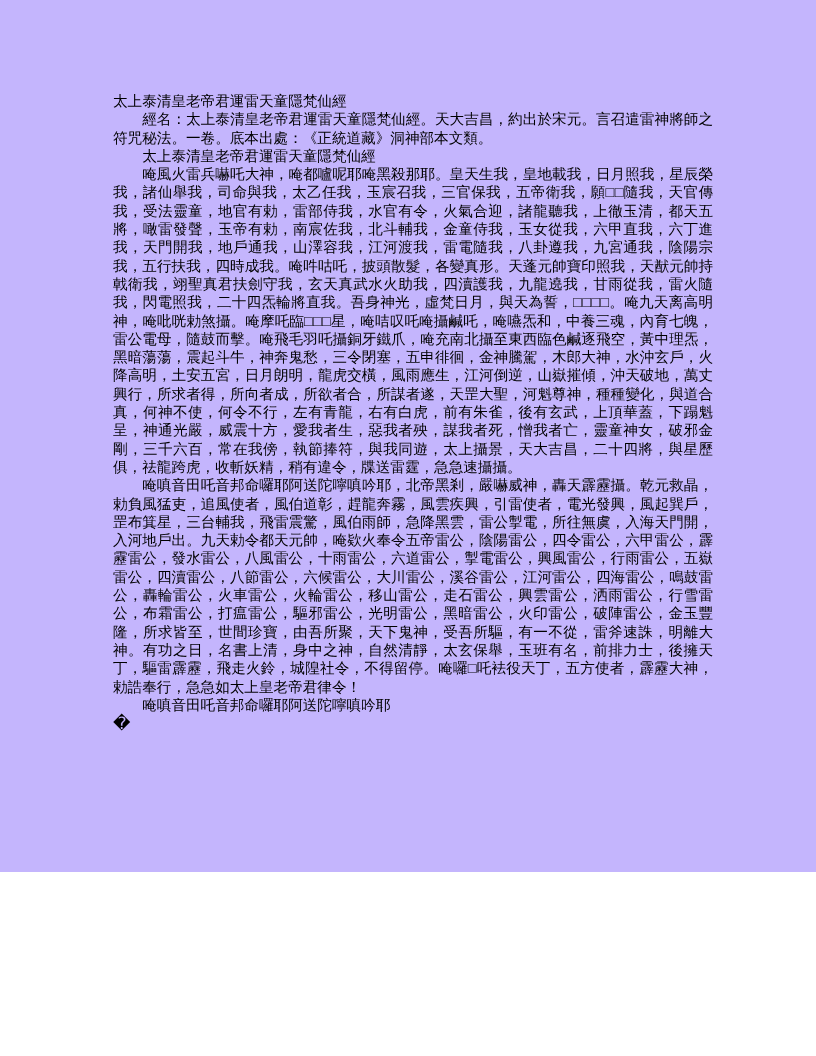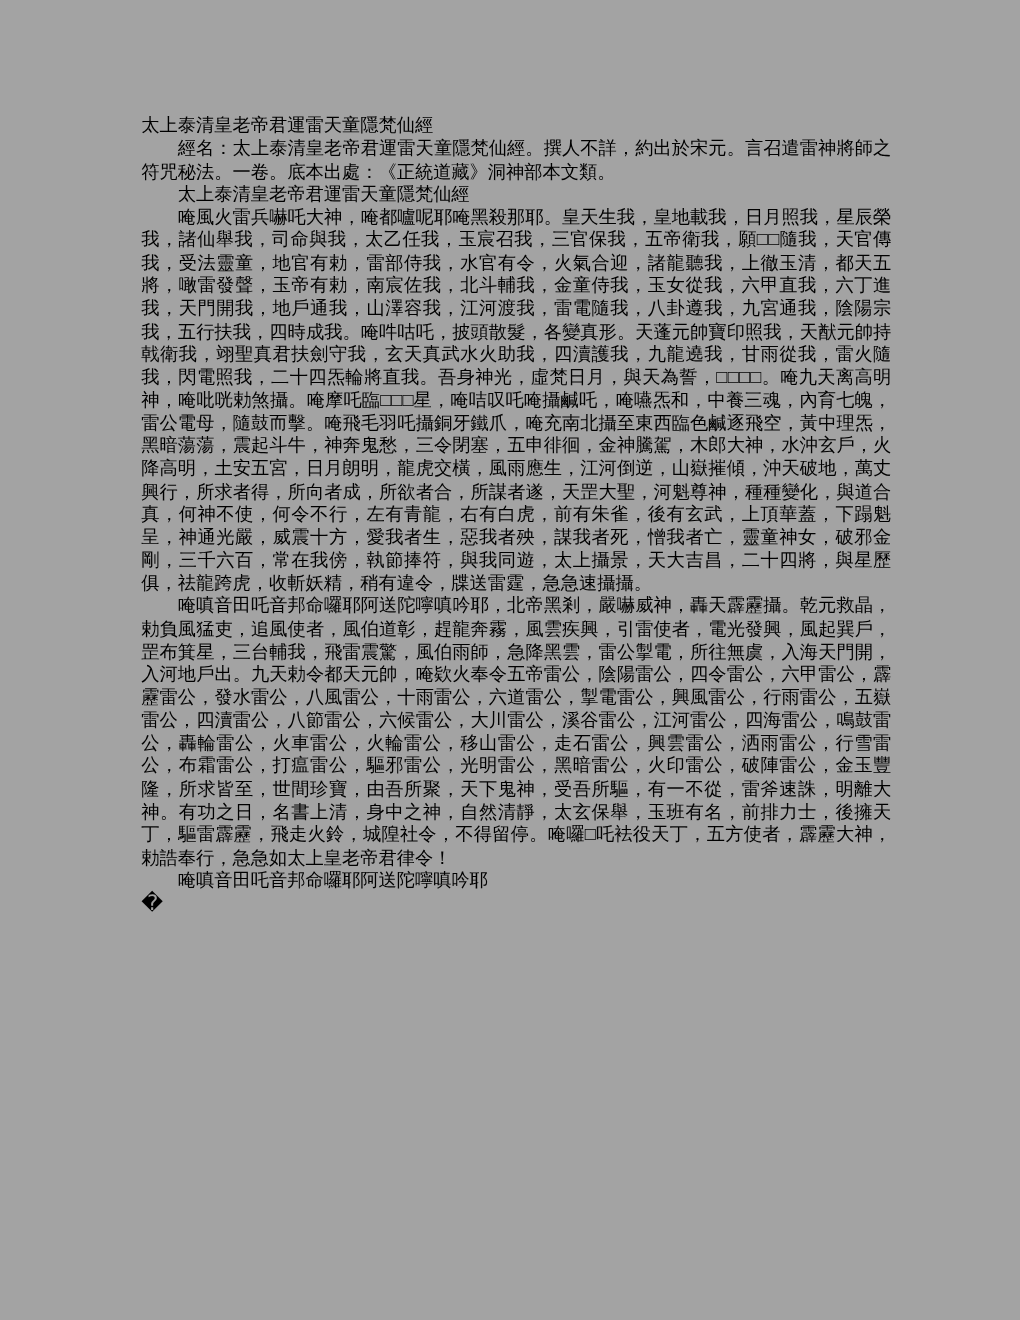--- a/index.html
+++ b/index.html
@@ -3,22 +3,22 @@
 <meta charset="utf-8">
 <style>
   html, body {
     margin: 0;
     padding: 0;
     background: #ffffff;
   }
   .page {
     position: relative;
     width: 816px;
-    height: 1056px;
-    background: #a3a3a3;
+    height: 872px;
+    background: #c4b5fd;
     overflow: hidden;
     font-family: "Liberation Serif", "DejaVu Serif", serif;
     color: #000000;
   }
   .text-block {
     position: absolute;
     left: 113px;
     top: 92px;
     width: 600px;
     font-size: 14.6px;
@@ -39,20 +39,20 @@
     font-family: "DejaVu Sans", sans-serif;
     text-align: left;
   }
 </style>
 </head>
 <body>
 
 <div class="page">
   <div class="text-block">
     <p>太上泰清皇老帝君運雷天童隱梵仙經</p>
-    <p class="indent">經名：太上泰清皇老帝君運雷天童隱梵仙經。撰人不詳，約出於宋元。言召遣雷神將師之符咒秘法。一卷。底本出處：《正統道藏》洞神部本文類。</p>
+    <p class="indent">經名：太上泰清皇老帝君運雷天童隱梵仙經。天大吉昌，約出於宋元。言召遣雷神將師之符咒秘法。一卷。底本出處：《正統道藏》洞神部本文類。</p>
     <p class="indent">太上泰清皇老帝君運雷天童隱梵仙經</p>
     <p class="indent">唵風火雷兵嚇吒大神，唵都嚧呢耶唵黑殺那耶。皇天生我，皇地載我，日月照我，星辰榮我，諸仙舉我，司命與我，太乙任我，玉宸召我，三官保我，五帝衛我，願□□隨我，天官傳我，受法靈童，地官有勅，雷部侍我，水官有令，火氣合迎，諸龍聽我，上徹玉清，都天五將，噉雷發聲，玉帝有勅，南宸佐我，北斗輔我，金童侍我，玉女從我，六甲直我，六丁進我，天門開我，地戶通我，山澤容我，江河渡我，雷電隨我，八卦遵我，九宮通我，陰陽宗我，五行扶我，四時成我。唵吽咕吒，披頭散髮，各變真形。天蓬元帥寶印照我，天猷元帥持戟衛我，翊聖真君扶劍守我，玄天真武水火助我，四瀆護我，九龍遶我，甘雨從我，雷火隨我，閃電照我，二十四炁輪將直我。吾身神光，虛梵日月，與天為誓，□□□□。唵九天离高明神，唵吡咣勅煞攝。唵摩吒臨□□□星，唵咭叹吒唵攝鹹吒，唵嚥炁和，中養三魂，內育七魄，雷公電母，隨鼓而擊。唵飛毛羽吒攝銅牙鐵爪，唵充南北攝至東西臨色鹹逐飛空，黃中理炁，黑暗蕩蕩，震起斗牛，神奔鬼愁，三令閉塞，五申徘徊，金神騰駕，木郎大神，水沖玄戶，火降高明，土安五宮，日月朗明，龍虎交橫，風雨應生，江河倒逆，山嶽摧傾，沖天破地，萬丈興行，所求者得，所向者成，所欲者合，所謀者遂，天罡大聖，河魁尊神，種種變化，與道合真，何神不使，何令不行，左有青龍，右有白虎，前有朱雀，後有玄武，上頂華蓋，下蹋魁呈，神通光嚴，威震十方，愛我者生，惡我者殃，謀我者死，憎我者亡，靈童神女，破邪金剛，三千六百，常在我傍，執節捧符，與我同遊，太上攝景，天大吉昌，二十四將，與星歷俱，祛龍跨虎，收斬妖精，稍有違令，牒送雷霆，急急速攝攝。</p>
     <p class="indent">唵嗔音田吒音邦命囉耶阿送陀嚀嗔吟耶，北帝黑剎，嚴嚇威神，轟天霹靂攝。乾元救晶，勅負風猛吏，追風使者，風伯道彰，趕龍奔霧，風雲疾興，引雷使者，電光發興，風起巽戶，罡布箕星，三台輔我，飛雷震驚，風伯雨師，急降黑雲，雷公掣電，所往無虞，入海天門開，入河地戶出。九天勅令都天元帥，唵欵火奉令五帝雷公，陰陽雷公，四令雷公，六甲雷公，霹靂雷公，發水雷公，八風雷公，十雨雷公，六道雷公，掣電雷公，興風雷公，行雨雷公，五嶽雷公，四瀆雷公，八節雷公，六候雷公，大川雷公，溪谷雷公，江河雷公，四海雷公，鳴鼓雷公，轟輪雷公，火車雷公，火輪雷公，移山雷公，走石雷公，興雲雷公，洒雨雷公，行雪雷公，布霜雷公，打瘟雷公，驅邪雷公，光明雷公，黑暗雷公，火印雷公，破陣雷公，金玉豐隆，所求皆至，世間珍寶，由吾所聚，天下鬼神，受吾所驅，有一不從，雷斧速誅，明離大神。有功之日，名書上清，身中之神，自然清靜，太玄保舉，玉班有名，前排力士，後擁天丁，驅雷霹靂，飛走火鈴，城隍社令，不得留停。唵囉□吒袪役天丁，五方使者，霹靂大神，勅誥奉行，急急如太上皇老帝君律令！</p>
     <p class="indent">唵嗔音田吒音邦命囉耶阿送陀嚀嗔吟耶</p>
     <p class="artifact">�</p>
   </div>
 </div>
 
 </body></html>

